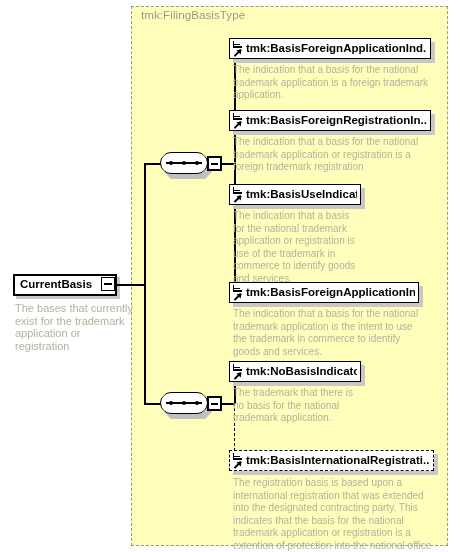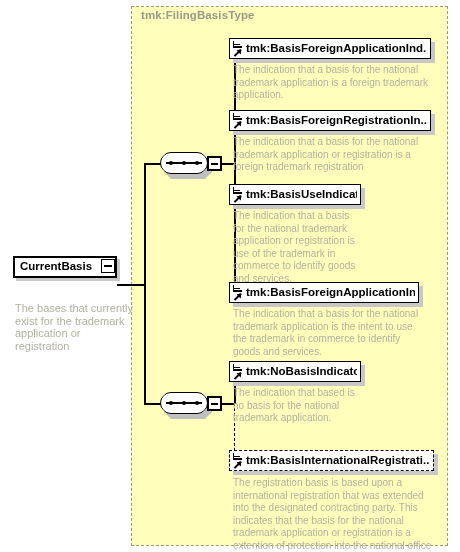--- a/index.html
+++ b/index.html
@@ -25,30 +25,30 @@
     background: #ffffbb;
     border: 1px dashed #9a9a82;
     box-sizing: border-box;
   }
   #type-title {
     position: absolute;
     left: 141px;
     top: 9px;
     font-size: 11.5px;
     color: #999988;
-    font-weight: bold;
+    font-weight: normal;
     letter-spacing: 0.1px;
     white-space: nowrap;
   }
 
   
   #root-node {
     position: absolute;
     left: 13px;
-    top: 256px;
+    top: 274px;
     width: 108px;
     height: 22px;
   }
   #root-node .shadow {
     position: absolute;
     left: 3px;
     top: 3px;
     width: 104px;
     height: 22px;
     background: #c8c8c8;
@@ -424,21 +424,21 @@
   <div class="eface"></div>
   <div class="elem-icon">
     <div class="vb"></div>
       <div class="ln"></div>
       <div class="ln"></div>
       <div class="ln"></div>
       <div class="arw"></div>
   </div>
   <div class="etext">tmk:NoBasisIndicator</div>
 </div>
-<div class="desc" style="left:233px; top:387px; width:130px;">The indication that based is no basis for the national trademark application.</div>
+<div class="desc" style="left:233px; top:387px; width:130px;">The trademark that there is no basis for the national trademark application.</div>
 
 <div class="elem optional" style="left:229px; top:450px; width:205px;">
   <div class="eshadow"></div>
   <div class="eface"></div>
   <div class="elem-icon">
     <div class="vb"></div>
       <div class="ln"></div>
       <div class="ln"></div>
       <div class="ln"></div>
       <div class="arw"></div>

